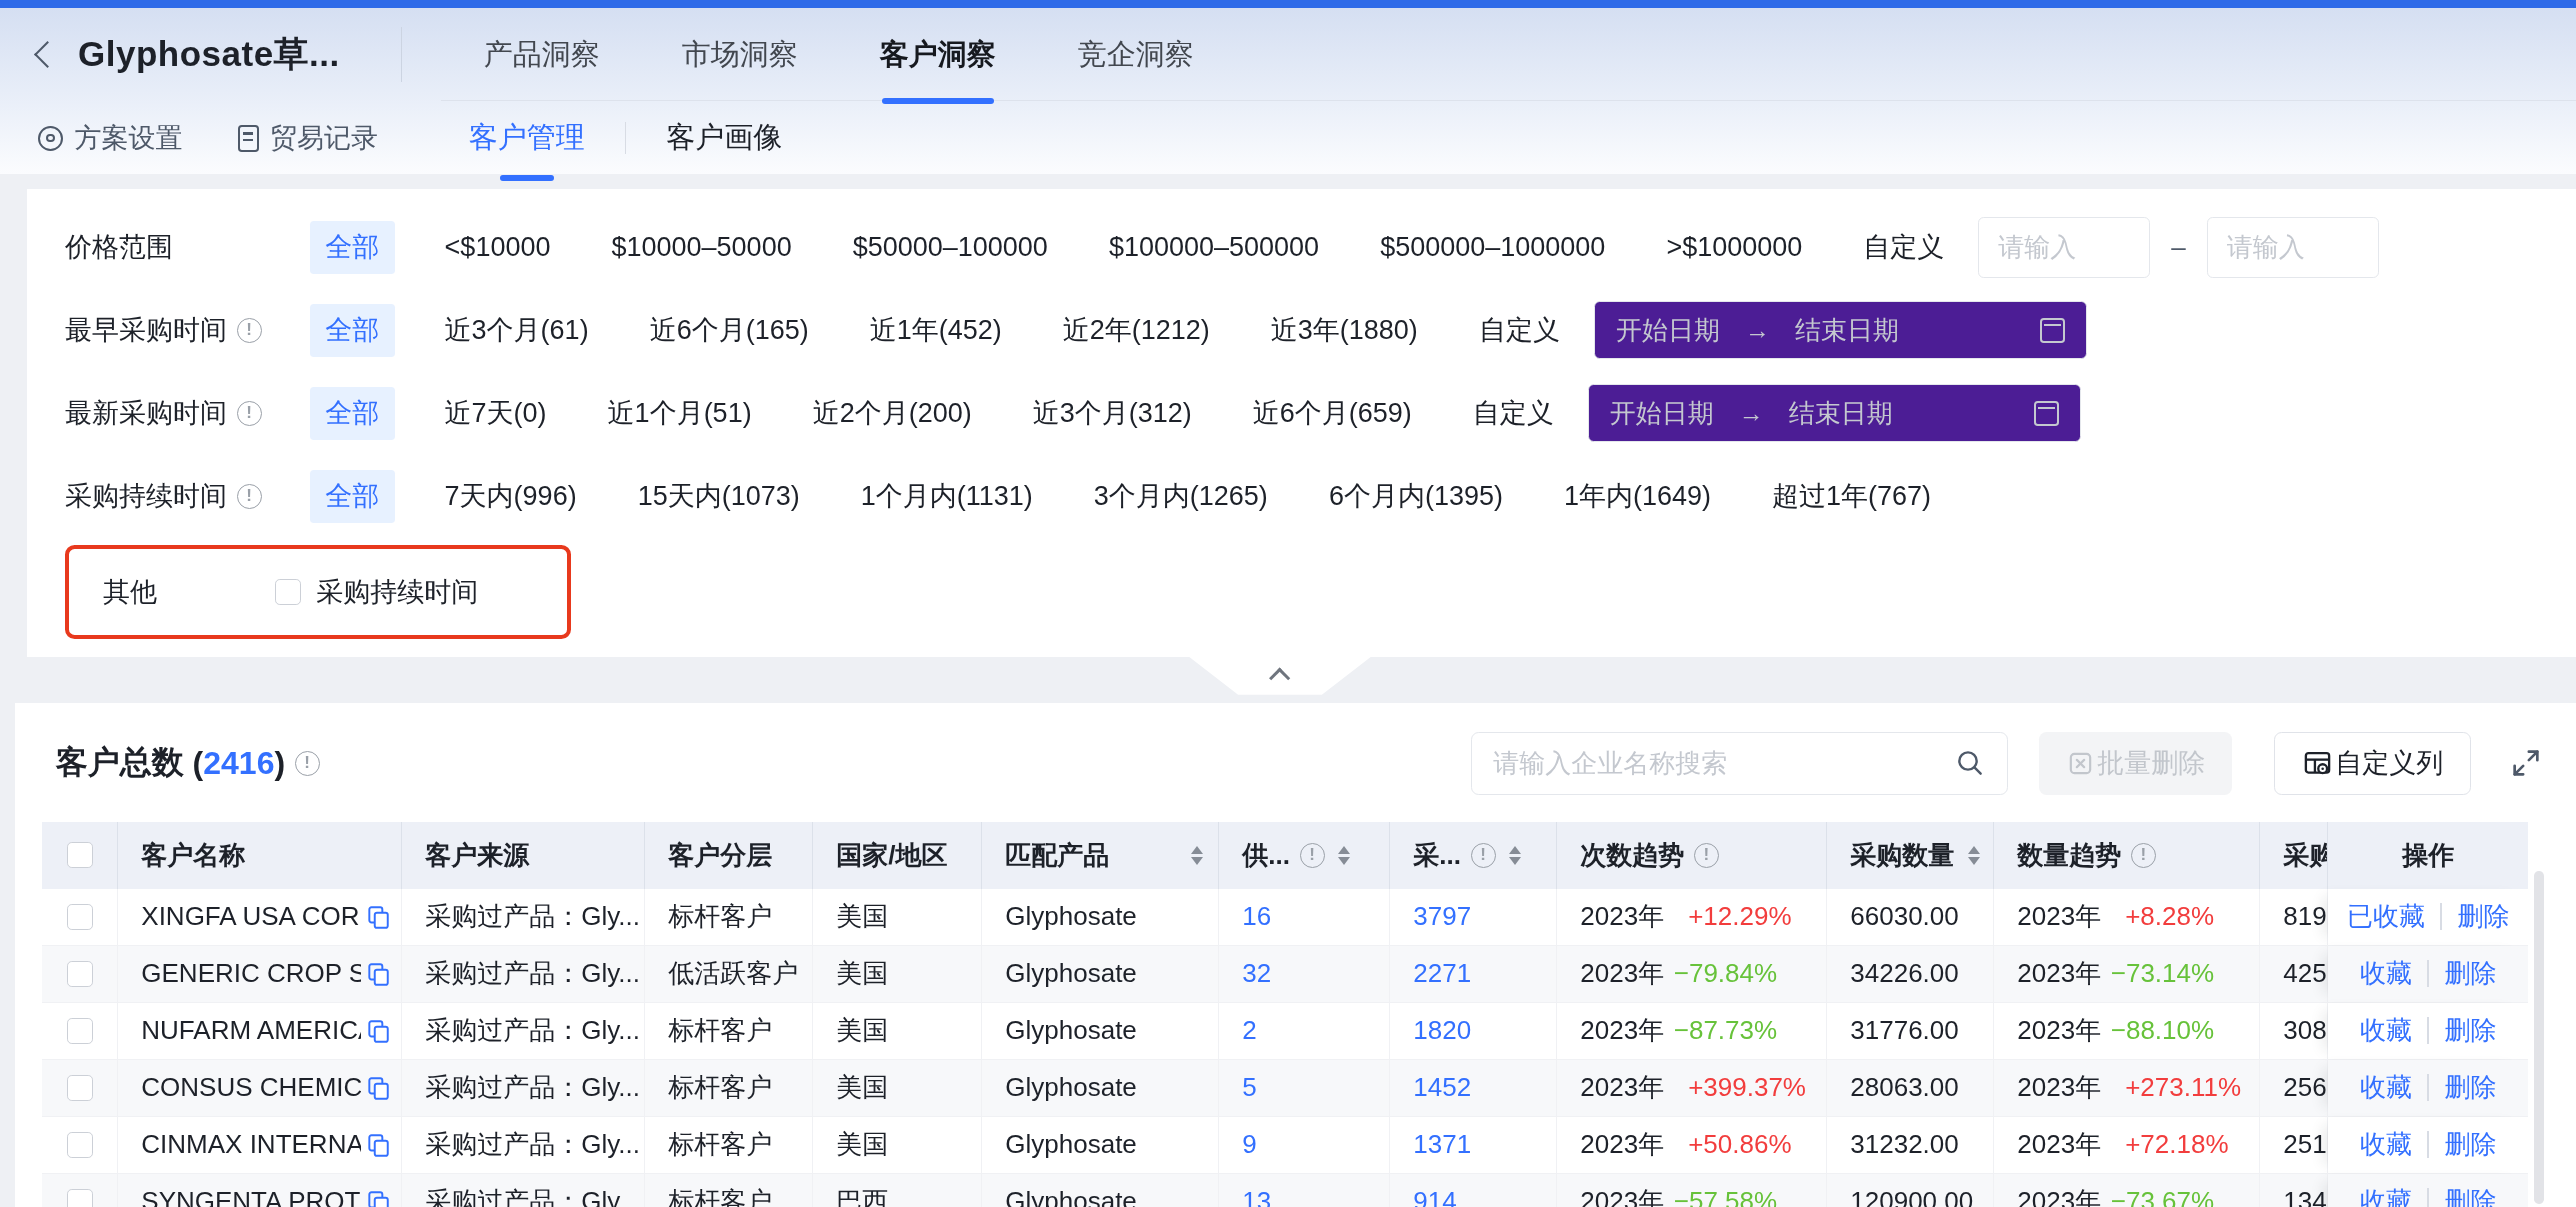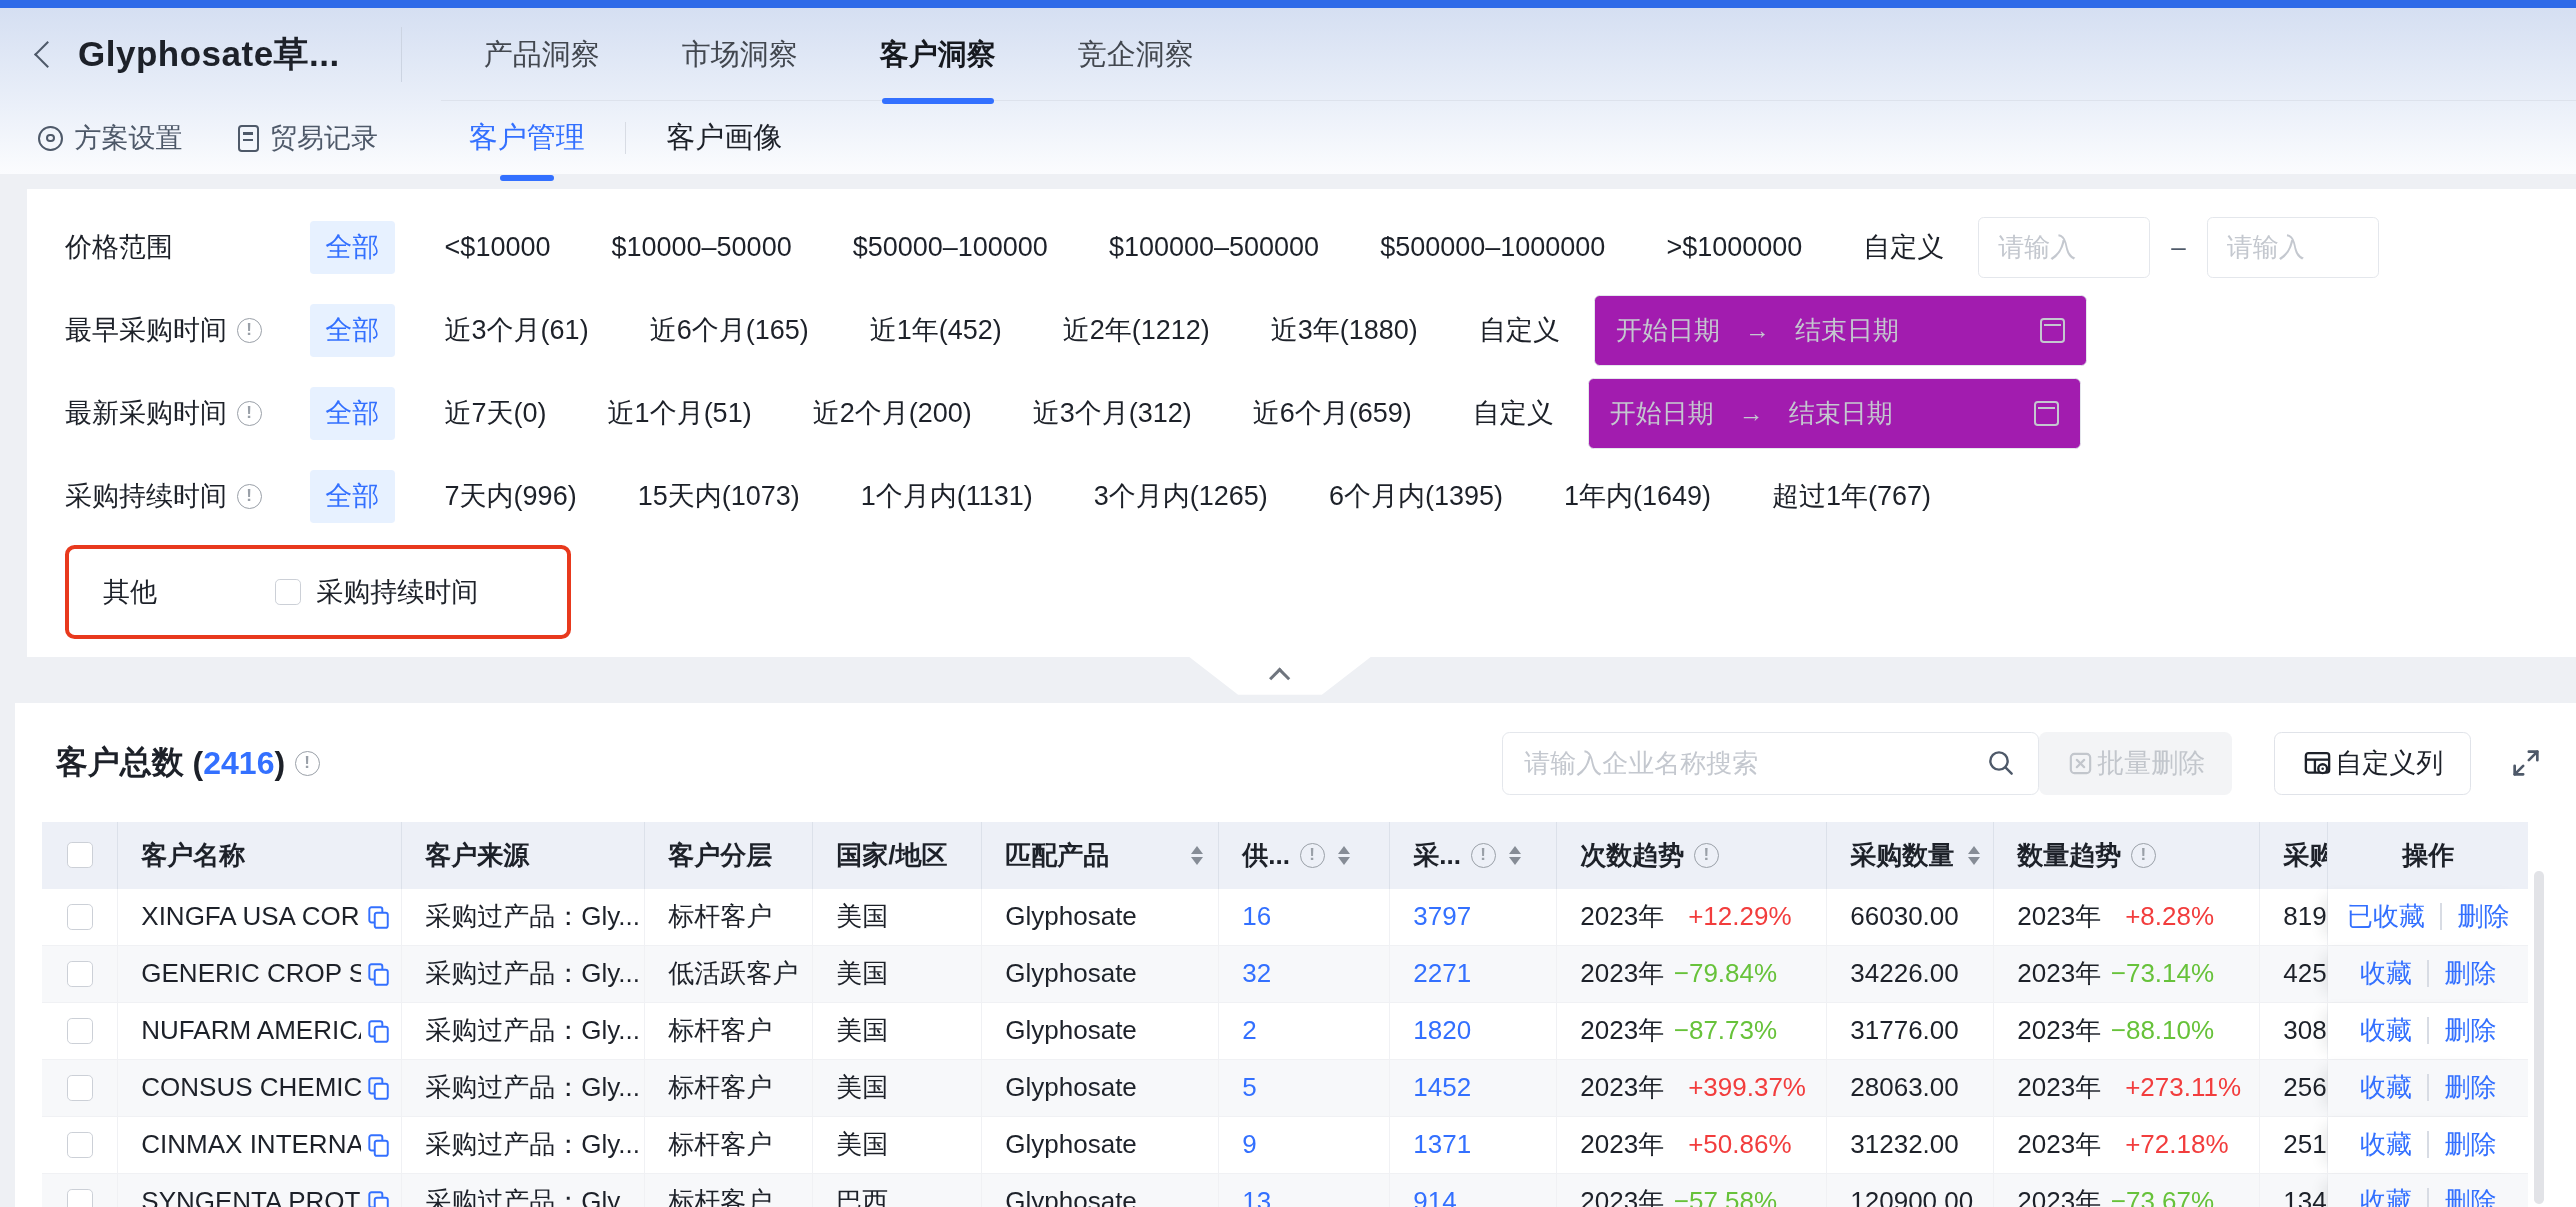--- a/index.html
+++ b/index.html
@@ -36,21 +36,21 @@
   .f-row { display:flex; align-items:center; min-height:83px; }
   .f-label { width:245px; display:flex; align-items:center; gap:9.6px; font-size:27px; color:#1d2129; flex:none; }
   .i-info { width:25px; height:25px; border:1.9px solid #9aa0a8; border-radius:50%; color:#9aa0a8; font-size:17px; display:inline-flex; align-items:center; justify-content:center; font-weight:bold; flex:none; }
   .f-opts { display:flex; align-items:center; }
   .f-opt { margin-right:61px; cursor:pointer; white-space:nowrap; font-size:27px; }
   .f-opt.selected { background:#e7f1ff; color:#3370ff; padding:8.6px 15.3px; border-radius:3.8px; margin-right:50px; }
   .f-custom { font-size:27px; margin-right:34px; white-space:nowrap; }
   .txt-input { width:172px; height:61px; border:1.9px solid #e4e7ec; border-radius:5.7px; background:#fff; padding:0 19px; font-size:26px; color:#1d2129; }
   .txt-input::placeholder { color:#c4c8cf; }
   .in-sep { margin:0 21px; color:#4e5969; }
-  .date-box { width:493px; height:71px; border:1.9px solid #e4e7ec; border-radius:5.7px; display:flex; align-items:center; padding:0 21px; color:#c4c8cf; font-size:26px; gap:25px; background:#a21caf; }
+  .date-box { width:493px; height:58px; border:1.9px solid #e4e7ec; border-radius:5.7px; display:flex; align-items:center; padding:0 21px; color:#c4c8cf; font-size:26px; gap:25px; background:#4c1d95; }
   .date-box .arrow { color:#c4c8cf; font-size:25px; }
   .cal { width:25px; height:25px; border:2.4px solid #c4c8cf; border-radius:3.8px; position:relative; margin-left:auto; }
   .cal::before { content:""; position:absolute; top:3.8px; left:1.9px; right:1.9px; height:2.4px; background:#c4c8cf; }
   .other-box { border:4.8px solid #e8391d; border-radius:9.6px; display:flex; align-items:center; padding:25px 34px; width:506px; margin:7.6px 0 13.4px 0; }
   .other-box .f-label { width:172px; }
   .cb { width:26px; height:26px; border:1.9px solid #ccd0d7; border-radius:4.8px; background:#fff; display:inline-block; flex:none; }
   .cb-label { margin-left:15.3px; font-size:27px; }
 
   
   .gapzone { height:46px; position:relative; }
@@ -58,21 +58,21 @@
   .chev-up { width:15.3px; height:15.3px; border-left:3.3px solid #6f757e; border-top:3.3px solid #6f757e; transform:rotate(45deg) translate(1.9px,1.9px); }
 
   
   .table-card { margin-left:15.3px; background:#fff; height:541px; padding:0 27px; position:relative; }
   .card-head { display:flex; align-items:center; padding:29px 5.7px 27px 13.4px; }
   .c-title { font-size:32px; font-weight:bold; }
   .c-count { font-size:32px; font-weight:bold; color:#3370ff; }
   .c-paren { font-size:32px; font-weight:bold; }
   .card-head .i-info { margin-left:9.6px; }
   .spacer { flex:1; }
-  .search-box { width:537px; height:63px; border:1.9px solid #e4e7ec; border-radius:7.6px; display:flex; align-items:center; padding:0 21px; background:#fff; }
+  .search-box { width:537px; height:63px; border:1.9px solid #e4e7ec; border-radius:7.6px; display:flex; align-items:center; padding:0 21px; margin-right:31px; background:#fff; }
   .search-box input { border:none; outline:none; flex:1; font-size:26px; color:#1d2129; font-family:inherit; background:transparent; }
   .search-box input::placeholder { color:#c4c8cf; }
   .btn { height:63px; display:flex; align-items:center; gap:2px; border-radius:7.6px; padding:0 27px; font-size:27px; cursor:pointer; white-space:nowrap; }
   .btn-disabled { background:#f3f4f6; color:#c2c6cc; margin-right:42px; }
   .btn-outline { background:#fff; border:1.9px solid #e0e3e9; color:#1d2129; margin-right:38px; }
   .exp-icon { cursor:pointer; }
 
   
   .tbl { width:2486px; font-size:26px; }
   .thead,.trow { display:grid; grid-template-columns:76px 284px 243px 168px 169px 237px 171px 167px 270px 167px 266px 68px 200px; }

